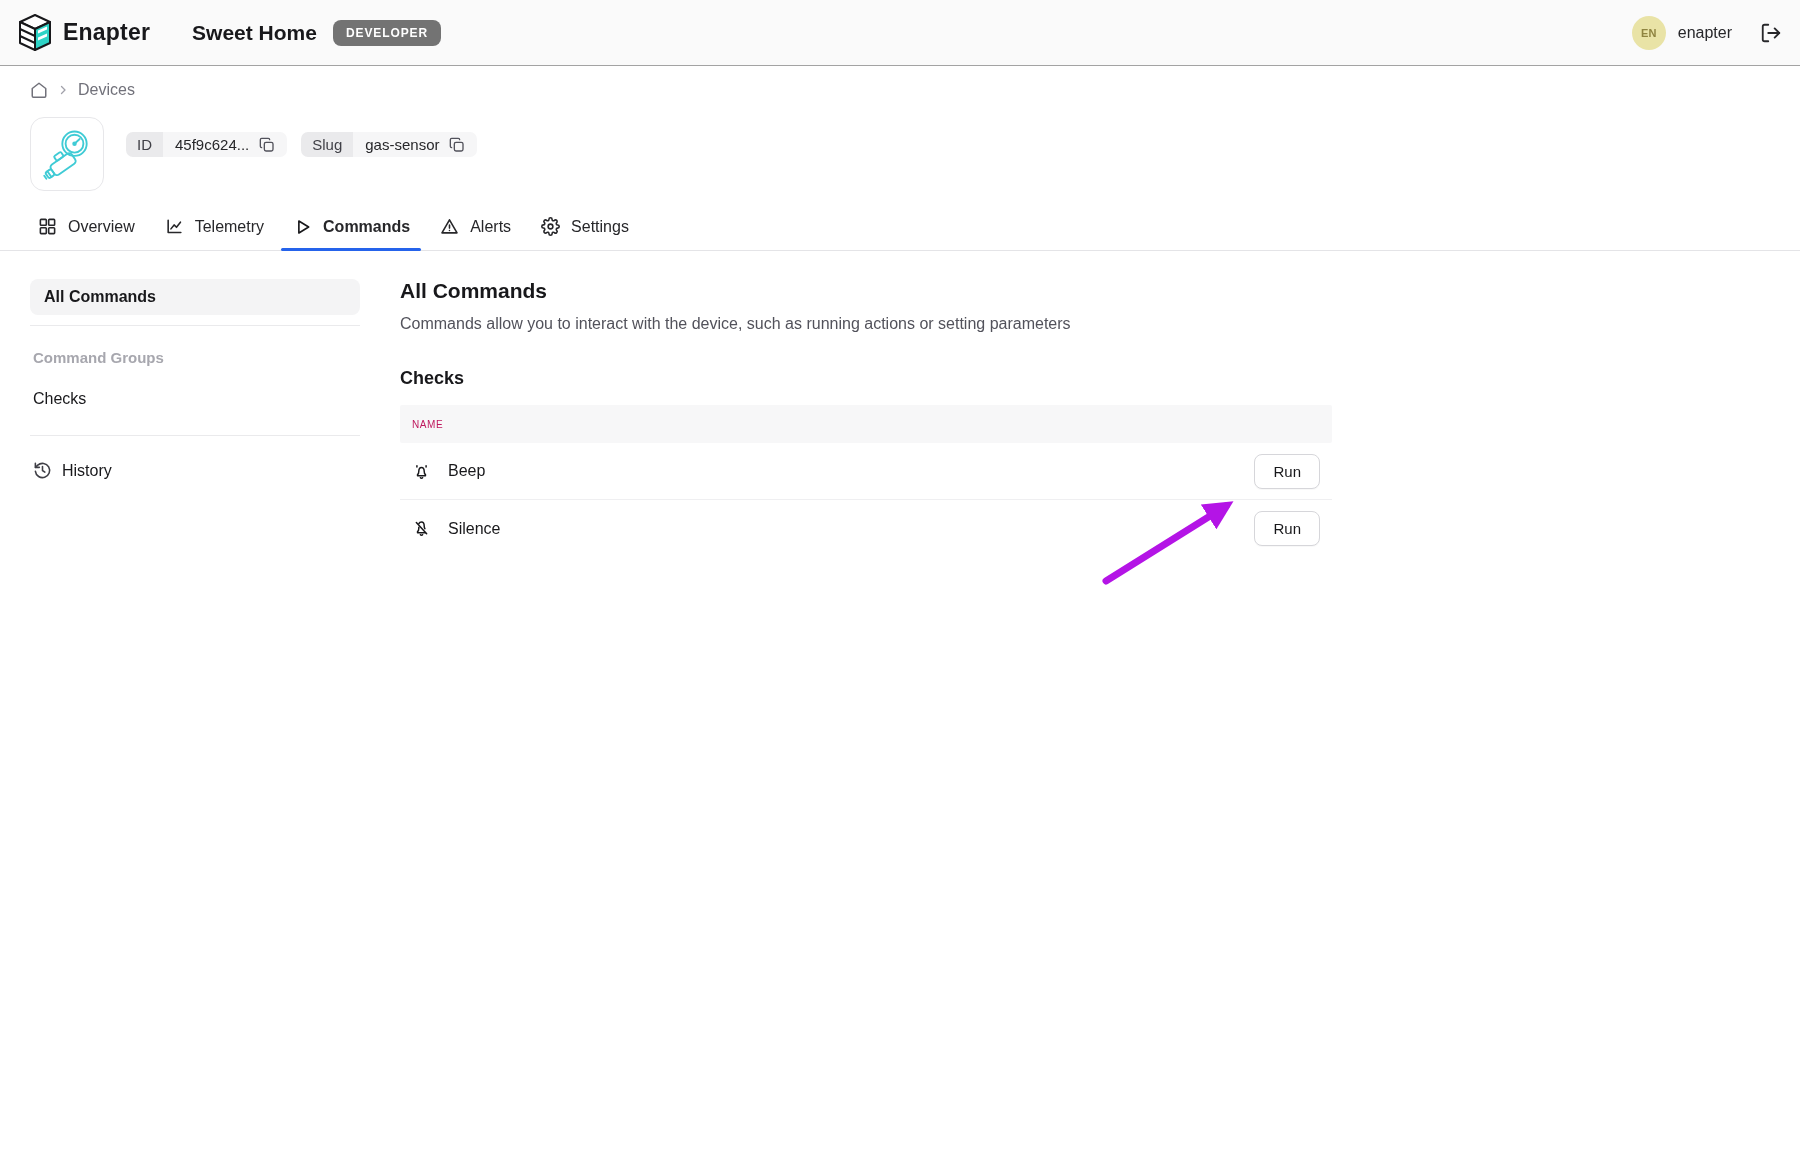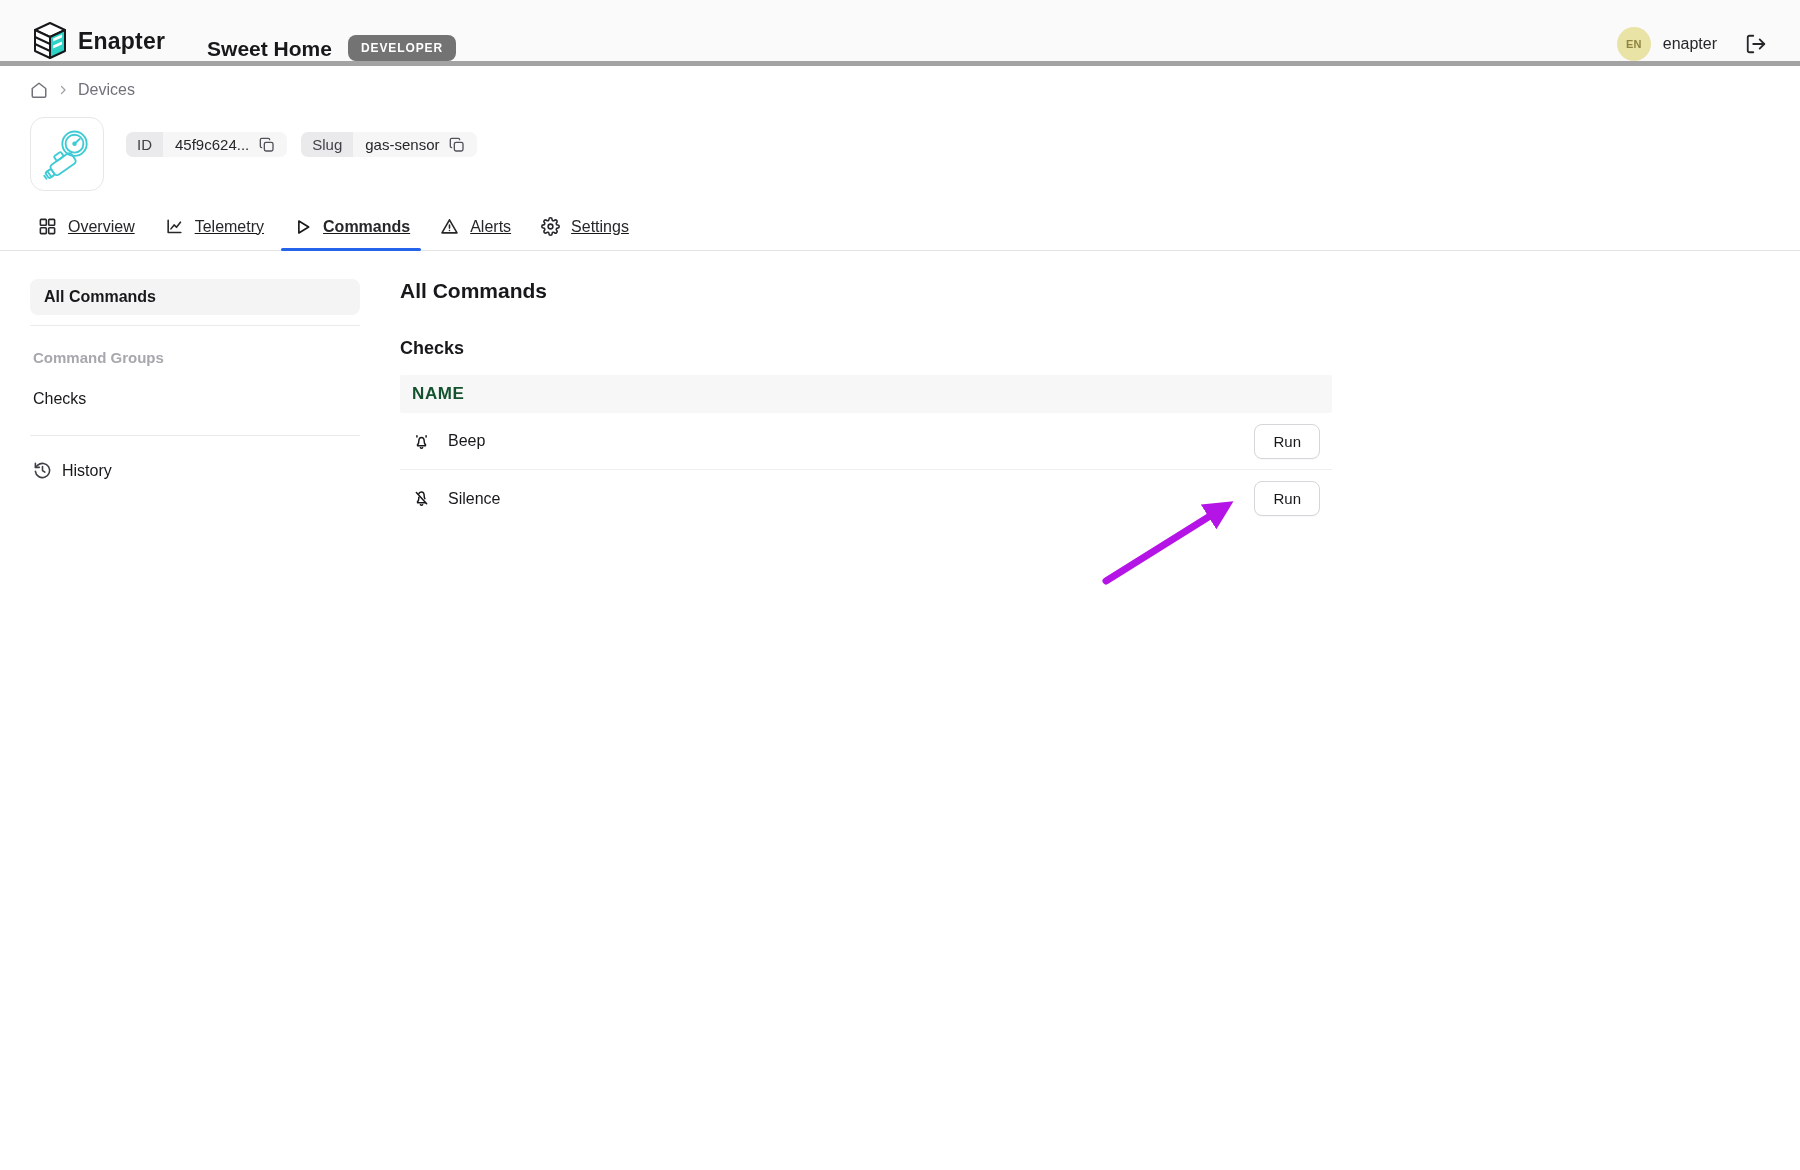--- a/index.html
+++ b/index.html
@@ -1,21 +1,21 @@
 <!DOCTYPE html>
 <html><head>
 <meta charset="utf-8">
 <style>
   * { margin:0; padding:0; box-sizing:border-box; }
   html,body { width:1800px; height:1170px; background:#fff;
     font-family:"Liberation Sans", sans-serif; color:#18181b; position:relative; overflow:hidden; }
 
   
-  .app-header { height:66px; background:#fafafa; border-bottom:5px solid #a3a3a3;
-    display:flex; align-items:flex-end; padding:0 33px; }
+  .app-header { height:66px; background:#fafafa; border-bottom:1px solid #a3a3a3;
+    display:flex; align-items:center; padding:0 18px; }
   .brand { display:flex; align-items:center; gap:11px; }
   .brand-name { font-size:23px; font-weight:700; letter-spacing:.2px; }
   .site-name { font-size:21px; font-weight:700; margin-left:42px; }
   .mode-badge { margin-left:16px; background:#737373; color:#fff; font-size:12px; font-weight:700;
     letter-spacing:.9px; padding:6px 13px; border-radius:8px; }
   .header-right { margin-left:auto; display:flex; align-items:center; }
   .avatar { width:34px; height:34px; border-radius:50%; background:#e9e3a6; color:#8f8440;
     font-size:11px; font-weight:700; display:flex; align-items:center; justify-content:center; }
   .user-name { font-size:16px; margin:0 12px 0 12px; color:#27272a; }
   .logout-btn { margin-left:16px; display:flex; align-items:center; cursor:pointer; background:none; border:none; }
@@ -33,21 +33,21 @@
   .device-title { font-size:22px; font-weight:700; }
   .status-badge { margin-left:19px; background:#4caf50; color:#fff; font-size:12px; font-weight:700;
     padding:4px 10px; border-radius:7px; letter-spacing:.4px; }
   .chips-row { display:flex; gap:14px; margin-top:11px; }
   .chip { display:flex; align-items:stretch; border-radius:7px; overflow:hidden; font-size:15px; }
   .chip-label { background:#eaeaec; color:#3f3f46; padding:4px 11px; display:flex; align-items:center; }
   .chip-value { background:#f6f6f7; color:#27272a; padding:4px 8px 4px 12px; display:flex; align-items:center; gap:10px; }
   .copy-btn { background:none; border:none; display:flex; align-items:center; cursor:pointer; padding:0 4px 0 0; }
 
   
-  .tabs { display:flex; gap:30px; margin-top:26px; padding-left:38px; border-bottom:1px solid #e4e4e7;text-decoration:underline; }
+  .tabs { display:flex; gap:30px; margin-top:26px; padding-left:38px; border-bottom:1px solid #e4e4e7; }
   .tab { display:flex; align-items:center; gap:11px; padding-bottom:14px; font-size:16px;
     color:#27272a; position:relative; cursor:pointer; }
   .tab.active { font-weight:700; }
   .tab.active::after { content:""; position:absolute; left:-13px; right:-11px; bottom:-1px;
     height:3px; background:#2563eb; border-radius:2px; }
 
   
   .content { display:flex; padding:28px 0 0 30px; }
   .side-nav { width:330px; flex:none; }
   .side-item-active { background:#f4f4f5; border-radius:8px; padding:9px 14px;
@@ -59,21 +59,21 @@
   .side-history { display:flex; align-items:center; gap:10px; margin:25px 0 0 3px;
     font-size:16px; cursor:pointer; }
 
   .main-panel { margin-left:40px; width:932px; }
   .main-title { font-size:21px; font-weight:700; }
   .main-desc { font-size:16px; color:#52525b; margin-top:12px; }
   .section-title { font-size:18px; font-weight:700; margin-top:35px; }
   .cmd-table { margin-top:16px; }
   .cmd-table-head { background:#f7f7f8; height:38px; display:flex; align-items:center;
     padding:0 12px; border-radius:2px; }
-  .cmd-col-header { font-size:17px; font-weight:700; color:#14532d; letter-spacing:.6px; }
+  .cmd-col-header { font-size:10px; font-weight:400; color:#be185d; letter-spacing:.6px; }
   .cmd-row { display:flex; align-items:center; height:57px; padding:0 12px; border-bottom:1px solid #efeff1; }
   .cmd-row:last-child { border-bottom:none; }
   .cmd-name { font-size:16px; margin-left:17px; }
   .run-btn { margin-left:auto; background:#fff; border:1px solid #d6d6da; border-radius:8px;
     padding:8px 18px; font-size:15px; font-family:"Liberation Sans", sans-serif;
     color:#18181b; cursor:pointer; box-shadow:0 1px 1px rgba(0,0,0,.03); }
 
   .annotation-layer { position:absolute; left:0; top:0; width:1800px; height:1170px;
     pointer-events:none; z-index:20; }
 
@@ -244,20 +244,21 @@
           <path d="M3.05 13A9 9 0 1 0 6 5.3L3 8"></path>
           <path d="M12 7v5l3 2"></path>
         </svg>
       </span>
       <span>History</span>
     </div>
   </aside>
 
   <main class="main-panel">
     <h2 class="main-title">All Commands</h2>
+    <p class="main-desc">Commands allow you to interact with the device, such as running actions or setting parameters</p>
     <h3 class="section-title">Checks</h3>
 
     <div class="cmd-table">
       <div class="cmd-table-head">
         <span class="cmd-col-header">NAME</span>
       </div>
 
       <div class="cmd-row">
         <span class="icon">
           <svg width="19" height="19" viewBox="0 0 24 24" fill="none" stroke="#18181b" stroke-width="1.9" stroke-linecap="round" stroke-linejoin="round">

